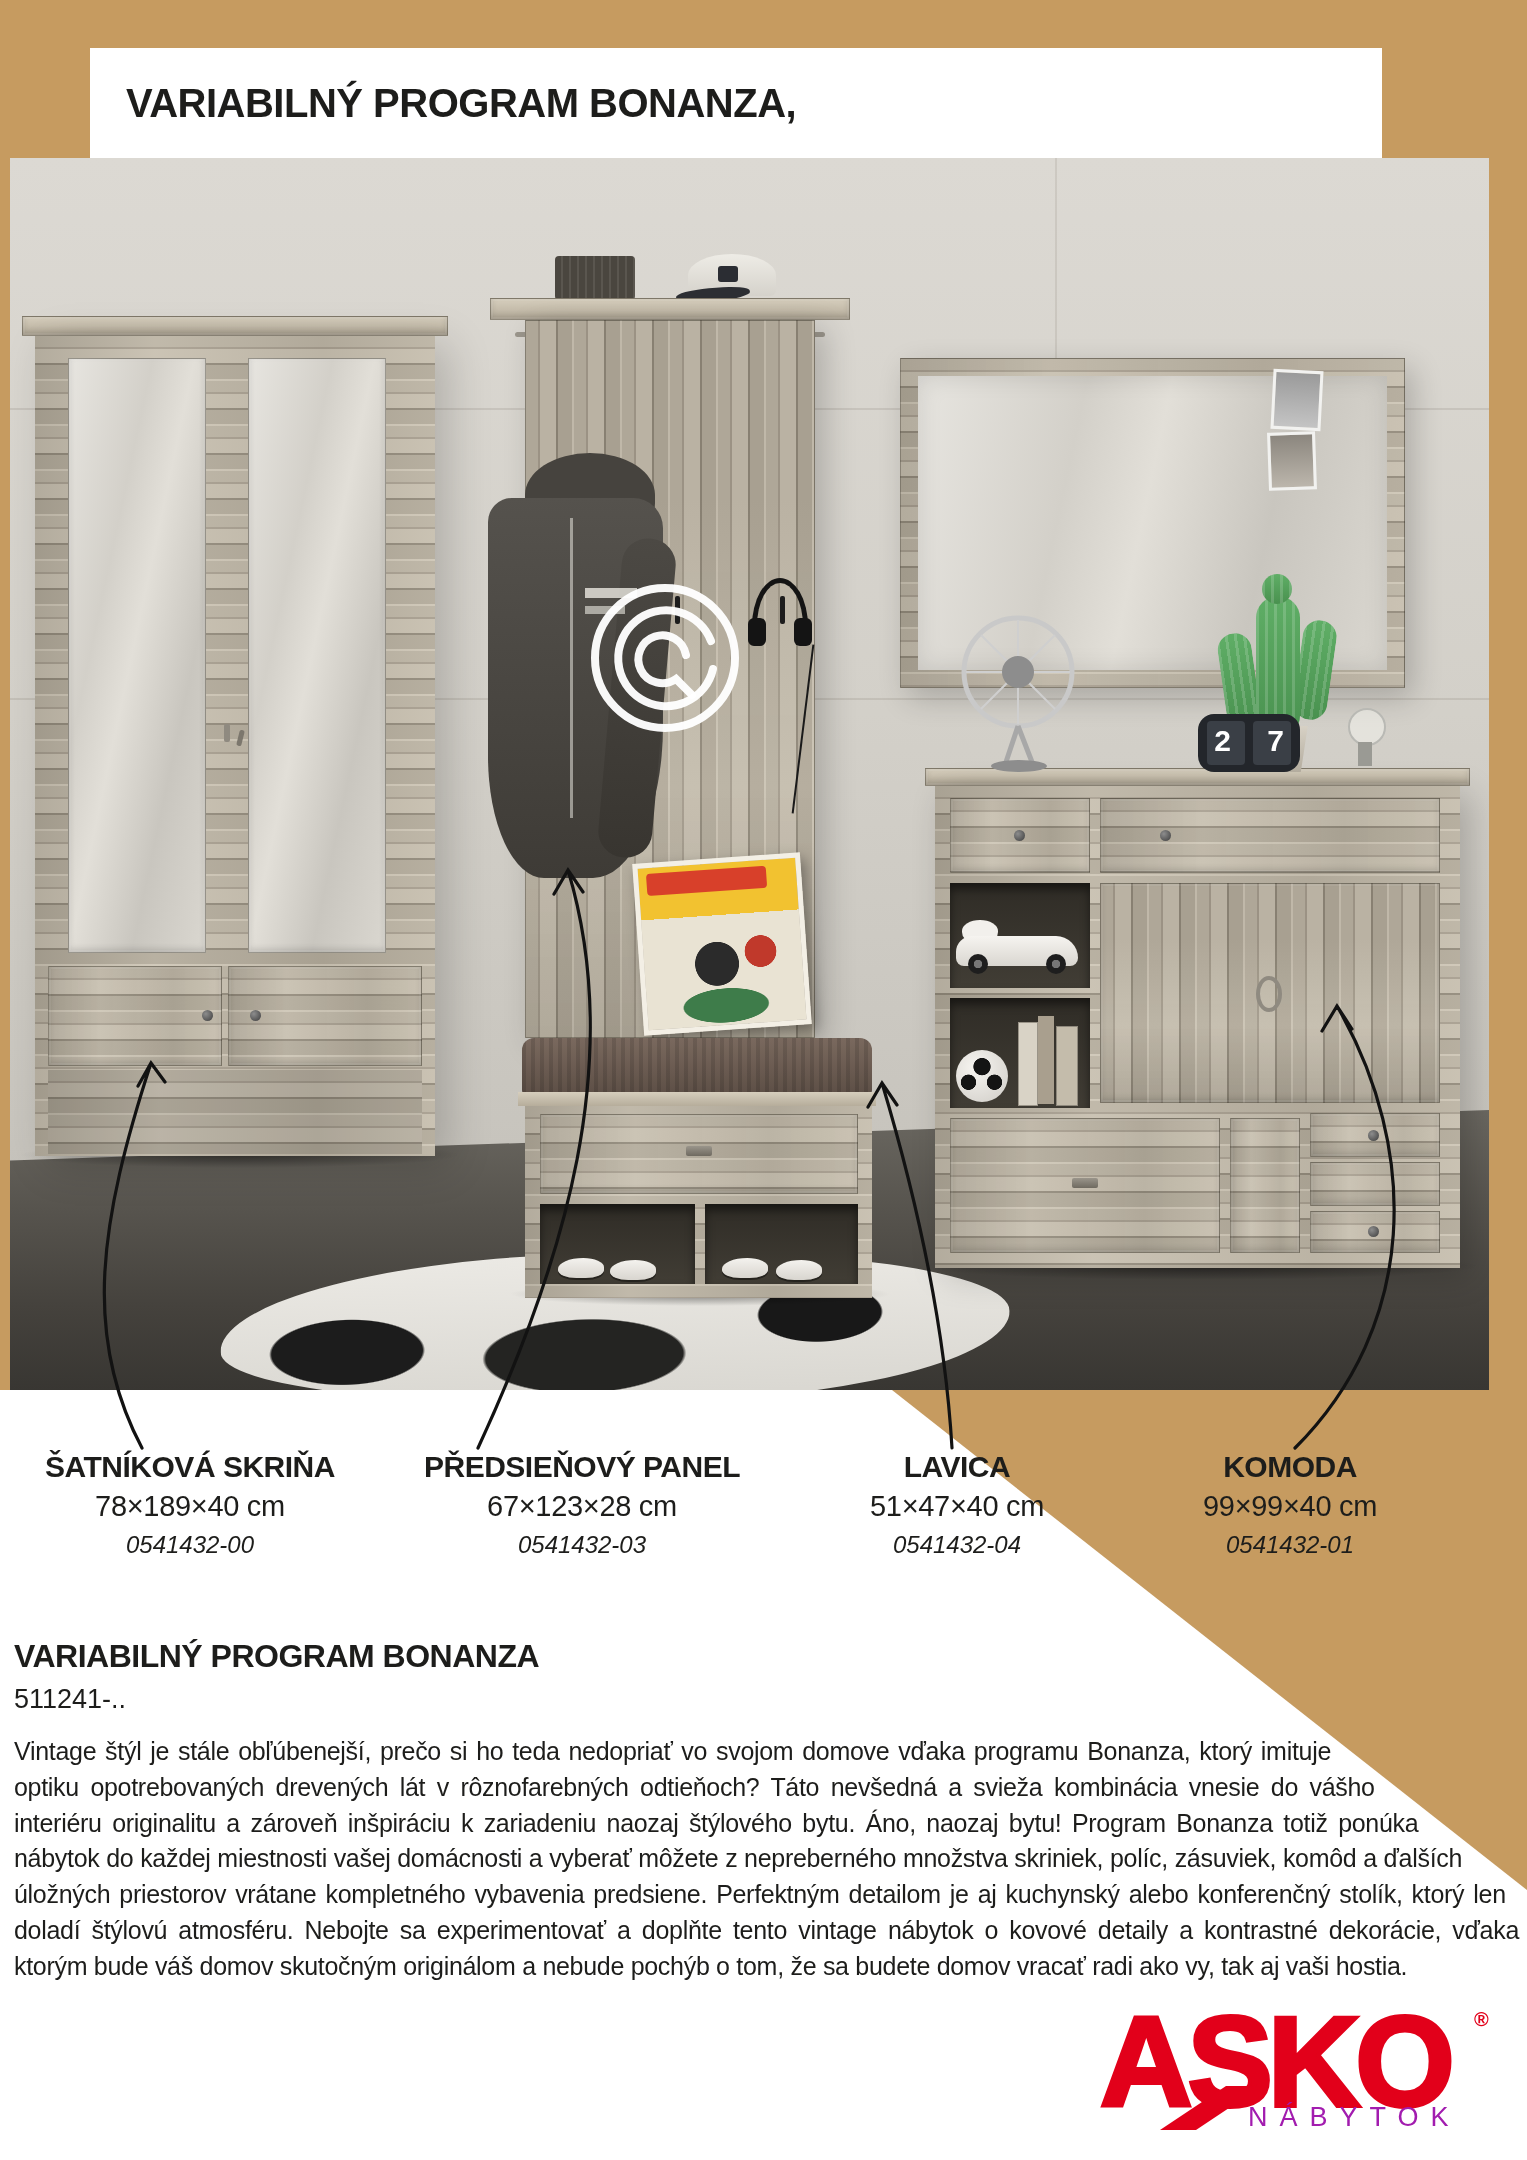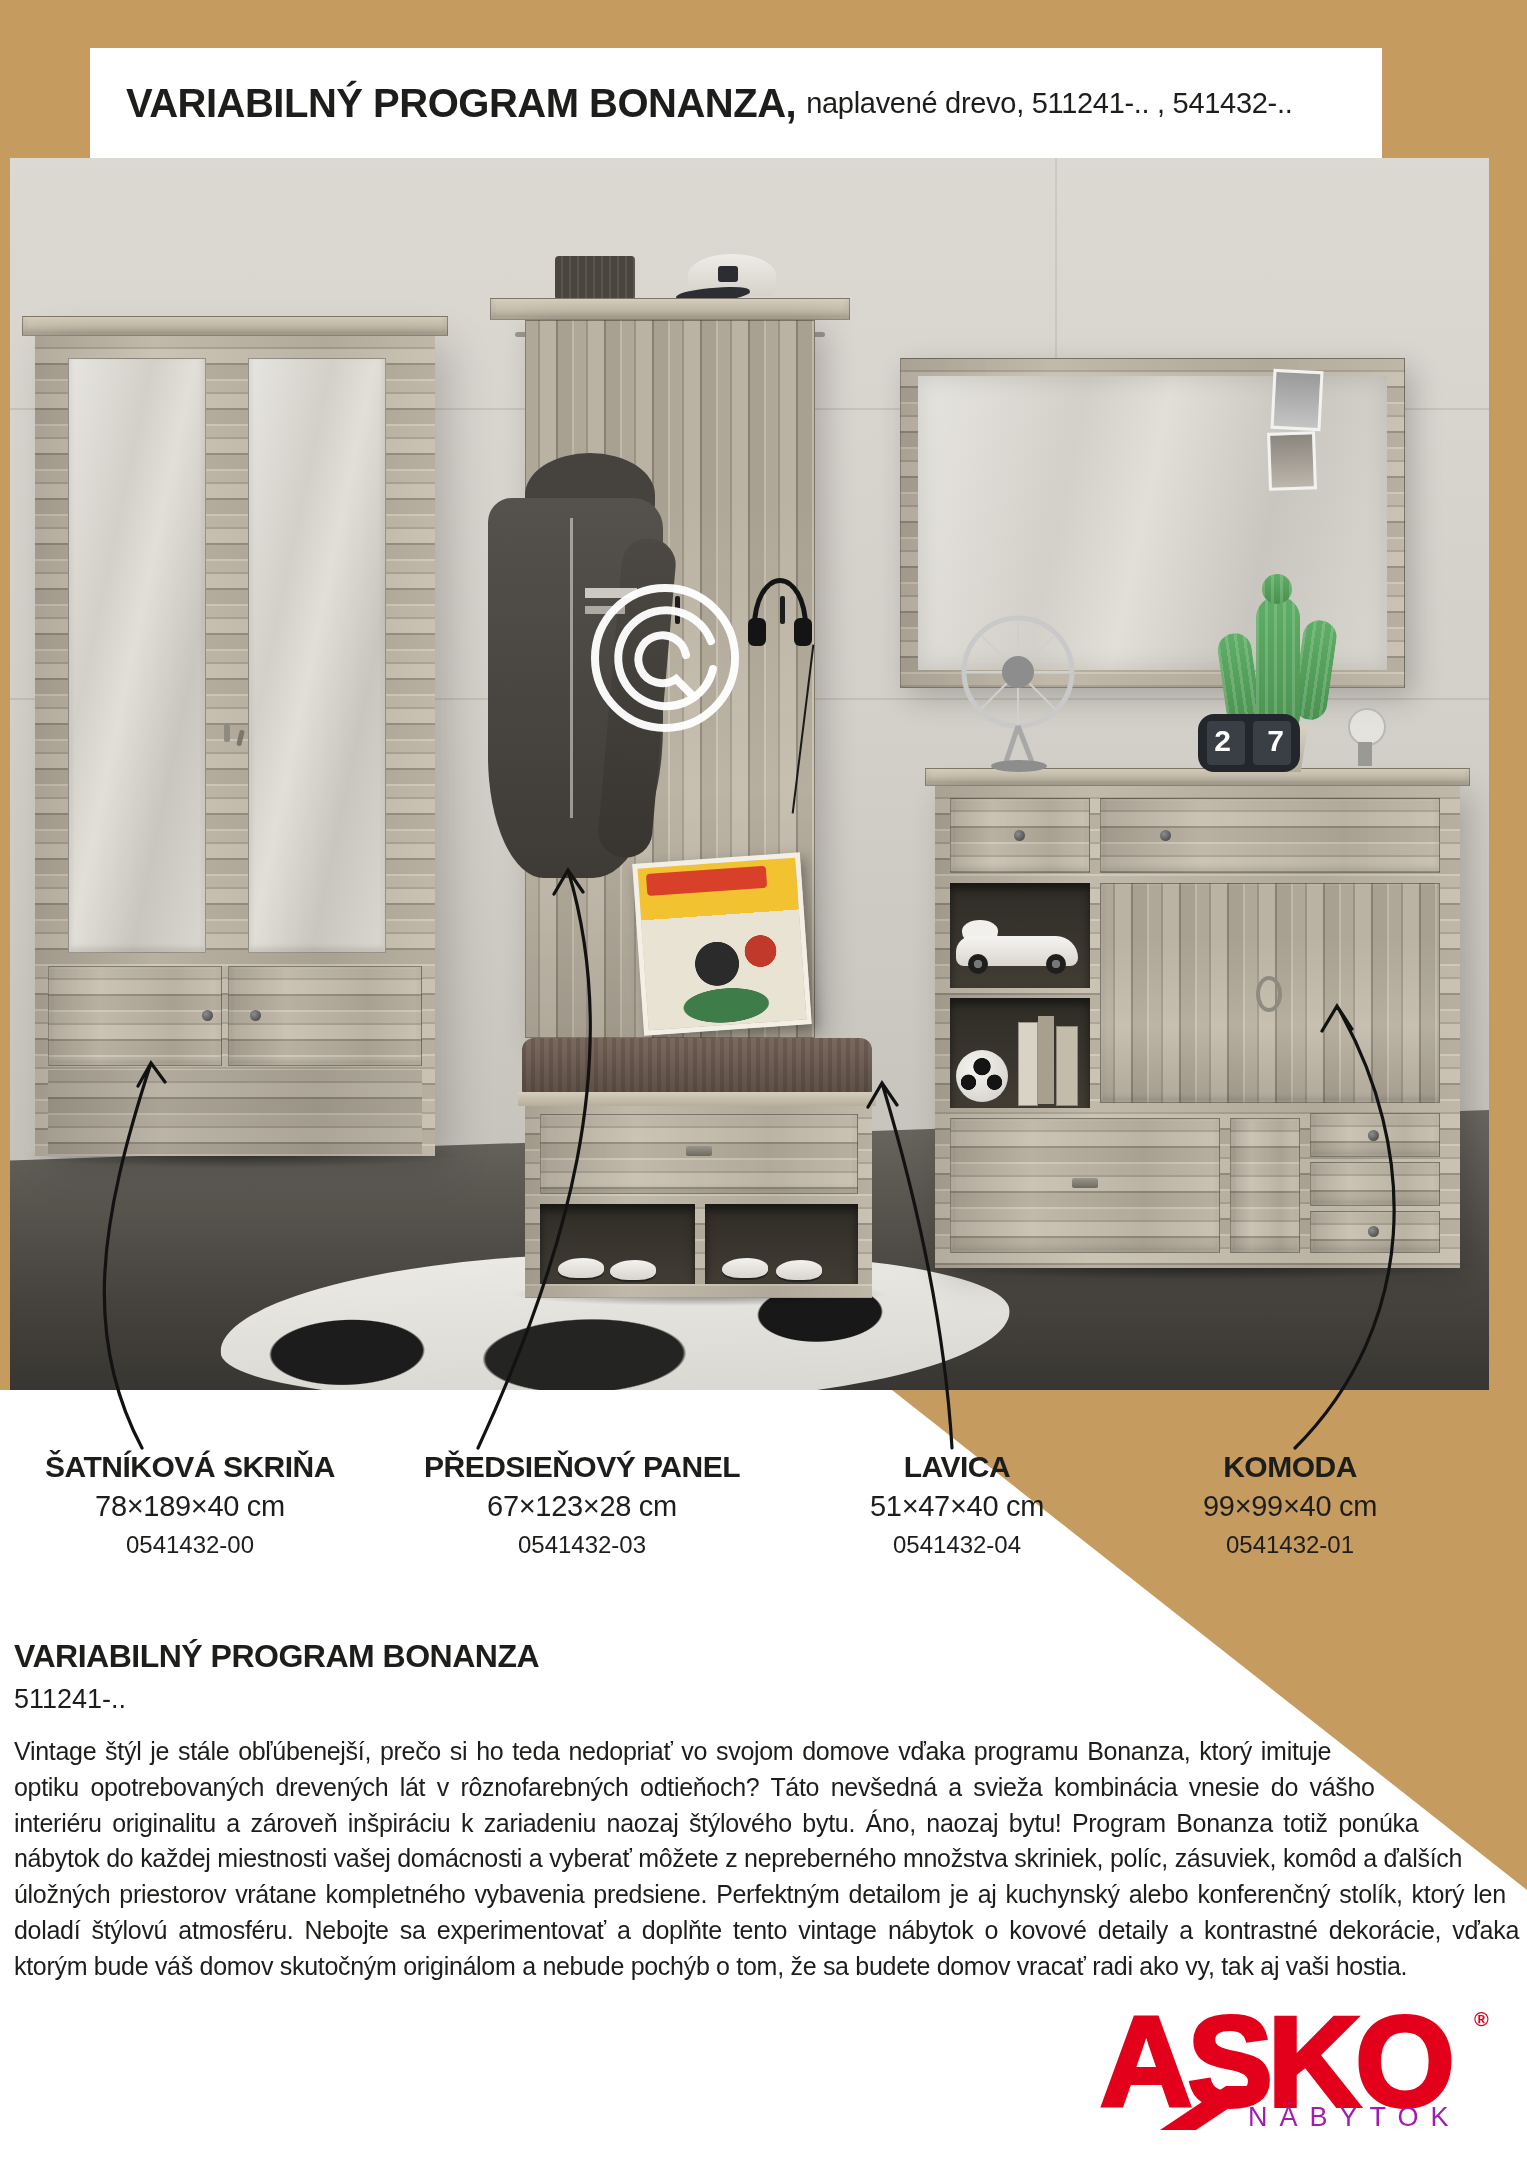--- a/index.html
+++ b/index.html
@@ -46,21 +46,21 @@
         linear-gradient(#5fae66,#49914f);}
   .hookbar{width:5px;height:28px;background:#1d1d1d;border-radius:2px;}
   .book{position:absolute;bottom:0;}
   
   .wedge{left:892px;top:1390px;width:635px;height:500px;background:#c69b60;
          clip-path:polygon(0 0,100% 0,100% 100%);}
   
   .plabel{width:340px;text-align:center;top:1450px;}
   .plabel .nm{font-weight:bold;font-size:30px;letter-spacing:-0.5px;}
   .plabel .dm{font-size:29px;margin-top:6px;letter-spacing:-0.3px;}
-  .plabel .cd{font-size:24px;margin-top:8px;}
+  .plabel .cd{font-size:24px;font-style:italic;margin-top:8px;}
   
   .desc-h{left:14px;top:1638px;font-weight:bold;font-size:32px;letter-spacing:-0.5px;}
   .desc-c{left:14px;top:1684px;font-size:27px;}
   .desc-p{left:14px;top:1734px;width:1505px;font-size:25px;line-height:35.8px;
           letter-spacing:-0.3px;text-align:justify;}
   .cut{float:right;width:188px;height:154px;shape-outside:polygon(0 0,188px 0,188px 154px);}
   
   .asko{left:1100px;top:1998px;font-weight:900;font-size:128px;letter-spacing:-5px;color:#e2001a;
         -webkit-text-stroke:4px #e2001a;line-height:1;}
   .asko-reg{left:1474px;top:2008px;font-size:20px;color:#e2001a;font-weight:bold;}
@@ -69,21 +69,20 @@
 </style>
 </head>
 <body>
 
 <div class="abs gold" style="left:0;top:0;width:1527px;height:158px;"></div>
 <div class="abs gold" style="left:0;top:158px;width:10px;height:1232px;"></div>
 <div class="abs gold" style="left:1489px;top:158px;width:38px;height:1232px;"></div>
 
 <div class="abs header-box">
   <span class="title-bold">VARIABILNÝ PROGRAM BONANZA,</span>
-  <span class="title-rest">naplavené drevo, 511241-.. , 541432-..</span>
 </div>
 
 <div class="abs photo">
   <div class="abs seam-h" style="left:0;top:250px;width:1479px;"></div>
   <div class="abs seam-h" style="left:0;top:540px;width:1479px;"></div>
   <div class="abs seam-v" style="left:1045px;top:0;height:320px;"></div>
   <div class="abs floor"></div>
   <div class="abs rug"></div>
 
   <div class="abs shadow" style="left:10px;top:984px;width:440px;height:26px;"></div>

